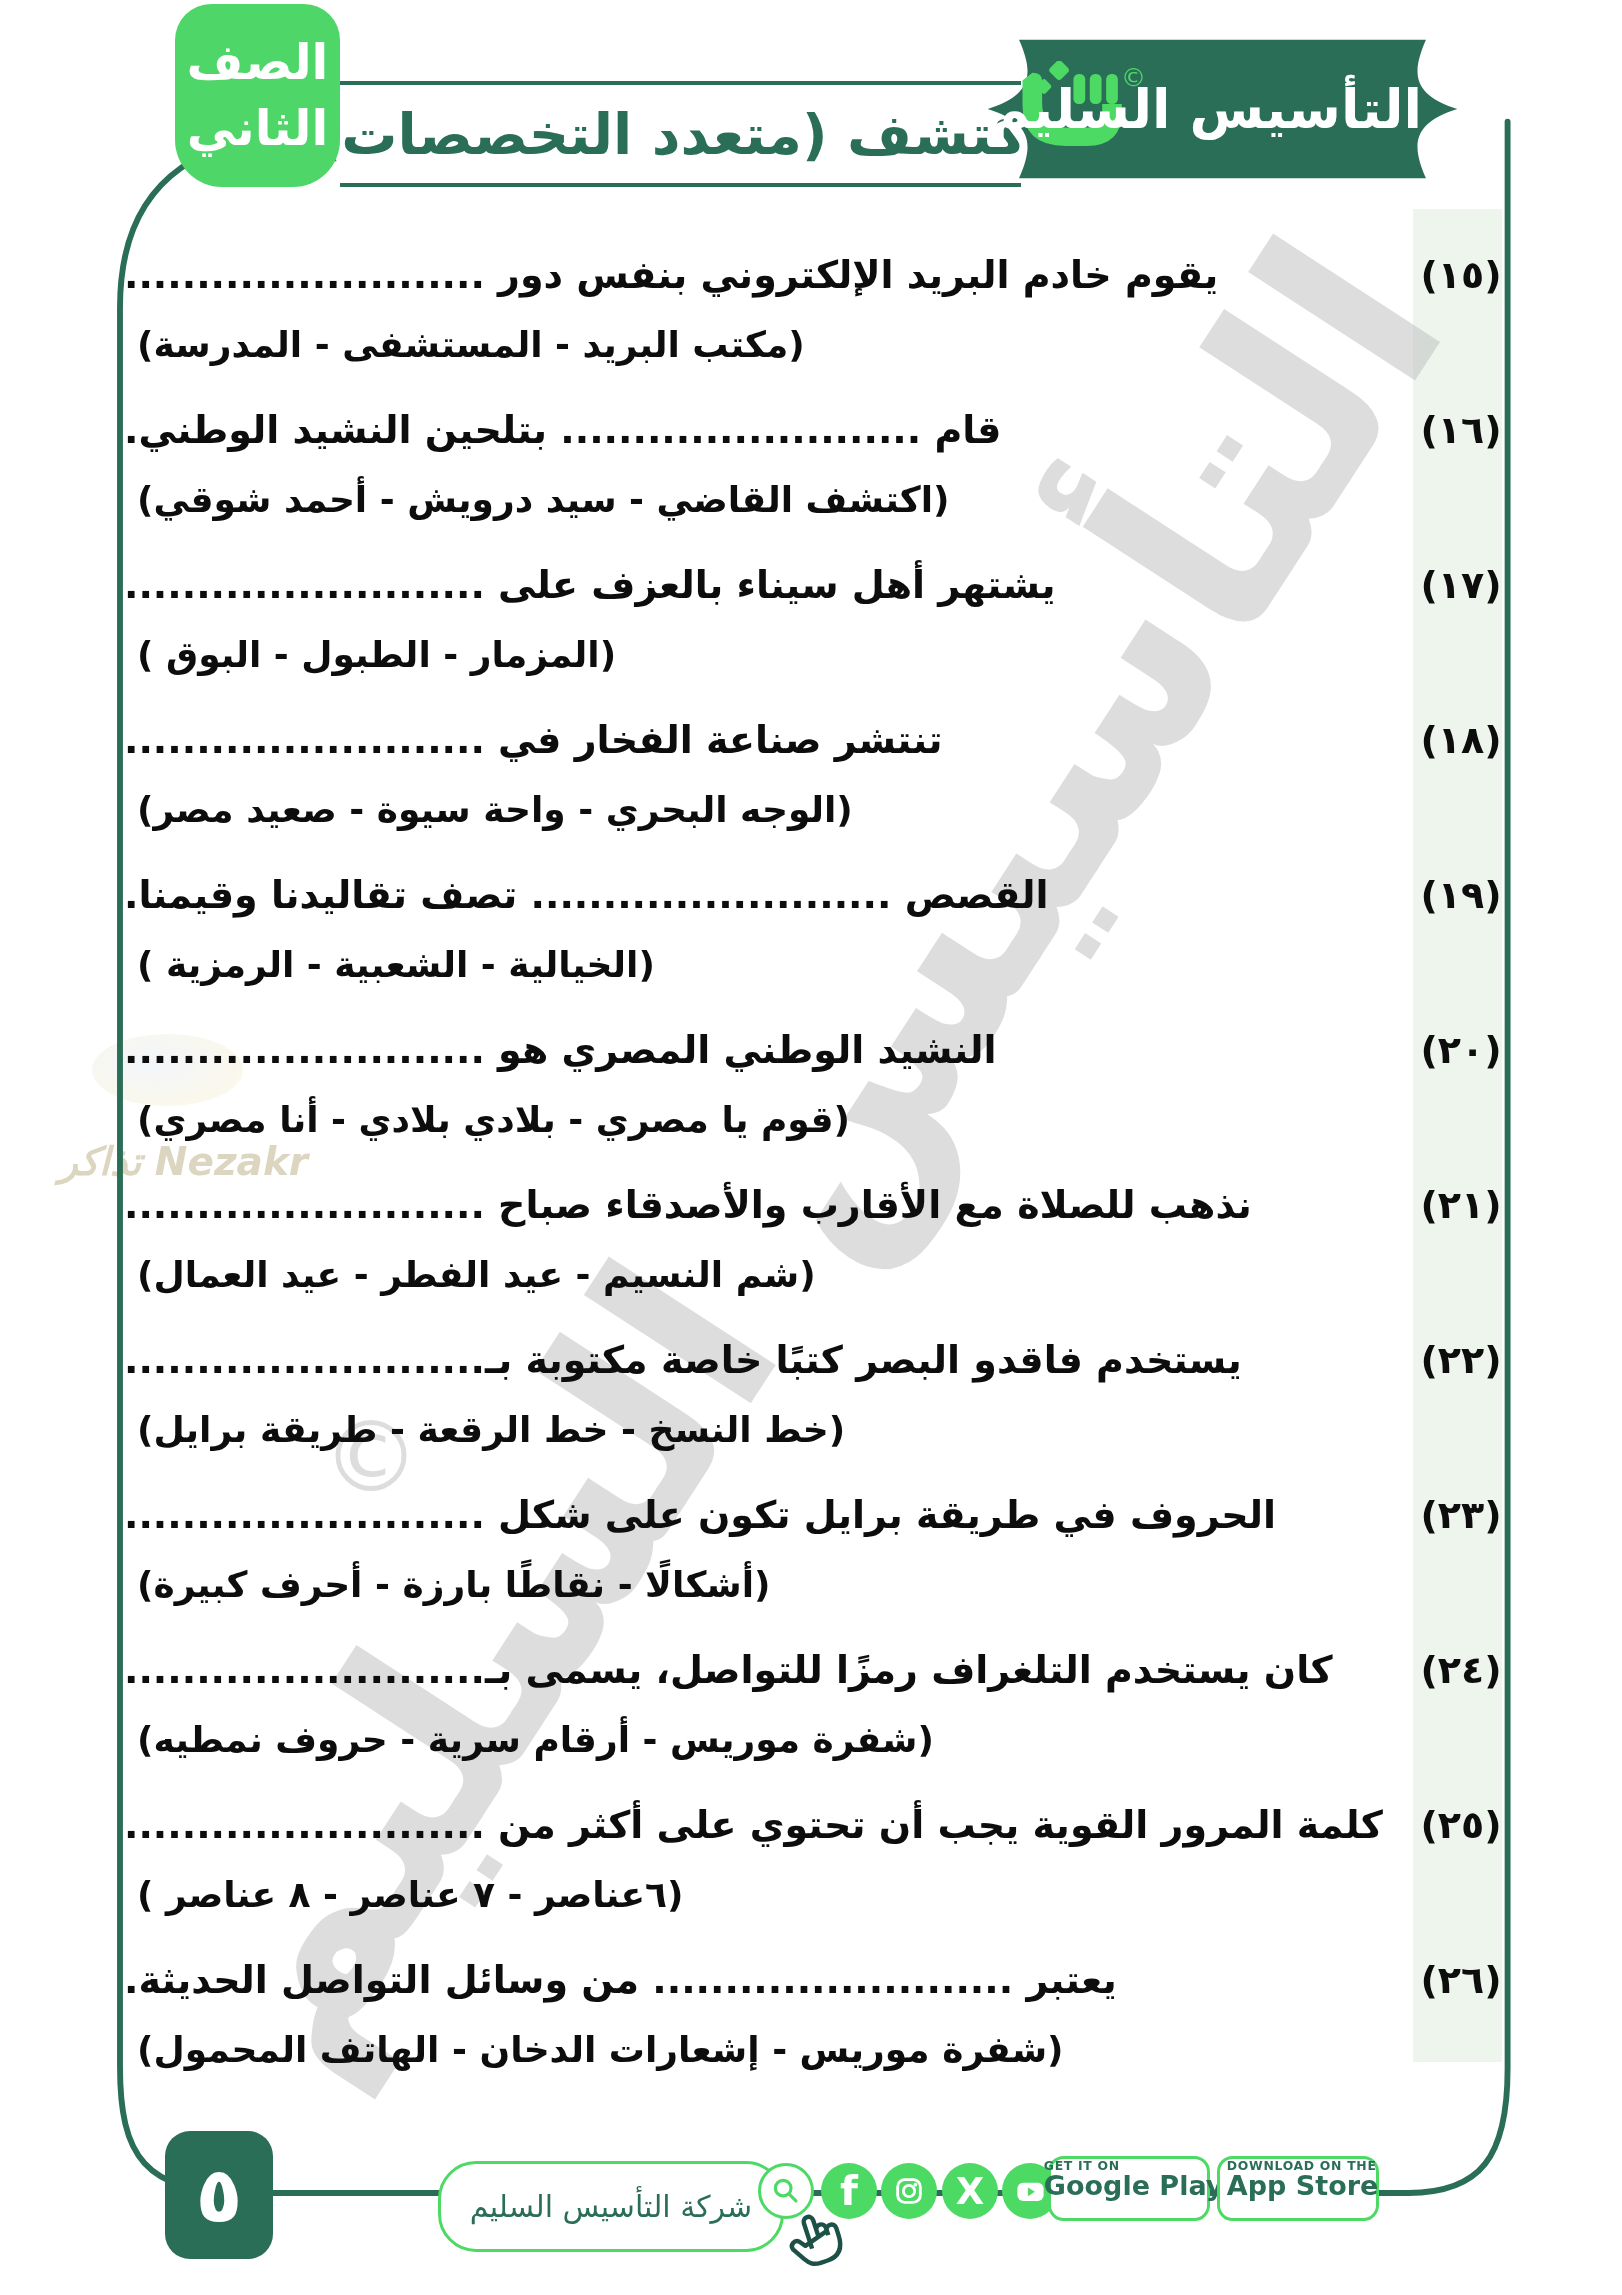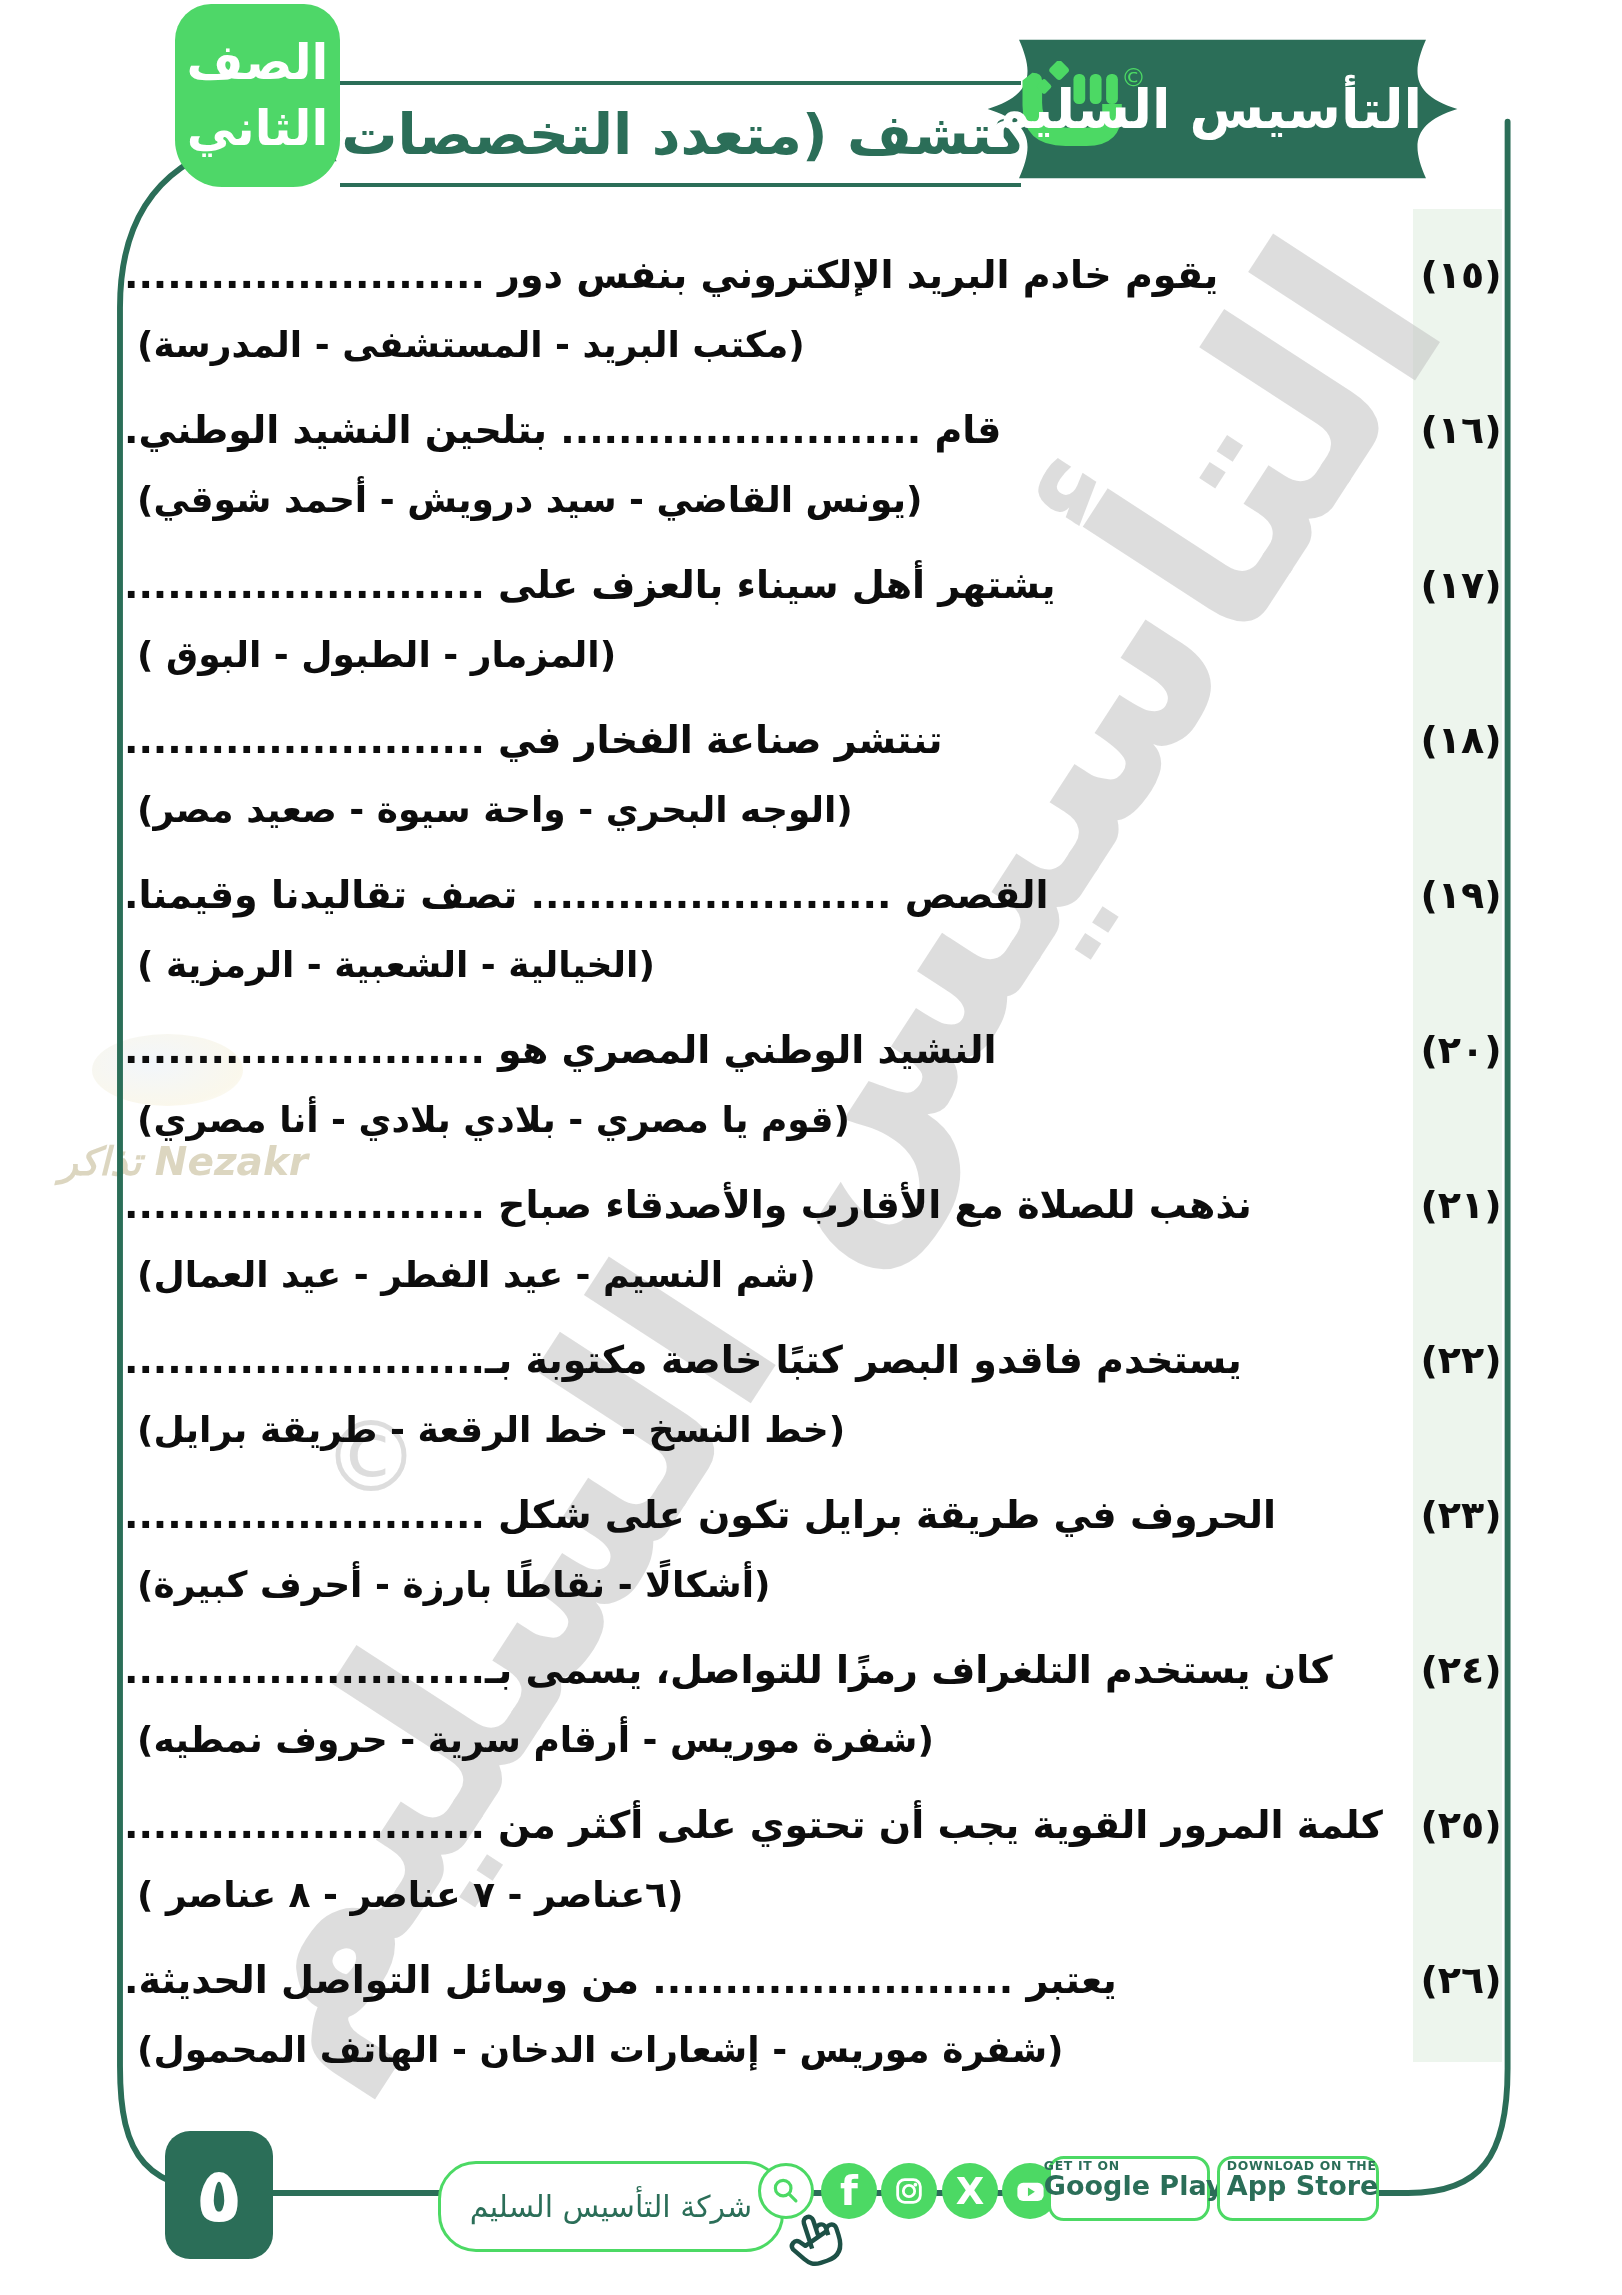--- a/index.html
+++ b/index.html
@@ -132,21 +132,21 @@
         <span class="q-num">(١٥)</span>
         <span class="q-text">يقوم خادم البريد الإلكتروني بنفس دور .........................</span>
       </div>
     <div class="o-line">(مكتب البريد - المستشفى - المدرسة)</div>
   </div>
   <div class="qa">
     <div class="q-line">
         <span class="q-num">(١٦)</span>
         <span class="q-text">قام ......................... بتلحين النشيد الوطني.</span>
       </div>
-    <div class="o-line">(يونس القاضي - سيد درويش - أحمد شوقي)</div>
+    <div class="o-line">(اكتشف القاضي - سيد درويش - أحمد شوقي)</div>
   </div>
   <div class="qa">
     <div class="q-line">
         <span class="q-num">(١٧)</span>
         <span class="q-text">يشتهر أهل سيناء بالعزف على .........................</span>
       </div>
     <div class="o-line">(المزمار - الطبول - البوق )</div>
   </div>
   <div class="qa">
     <div class="q-line">

